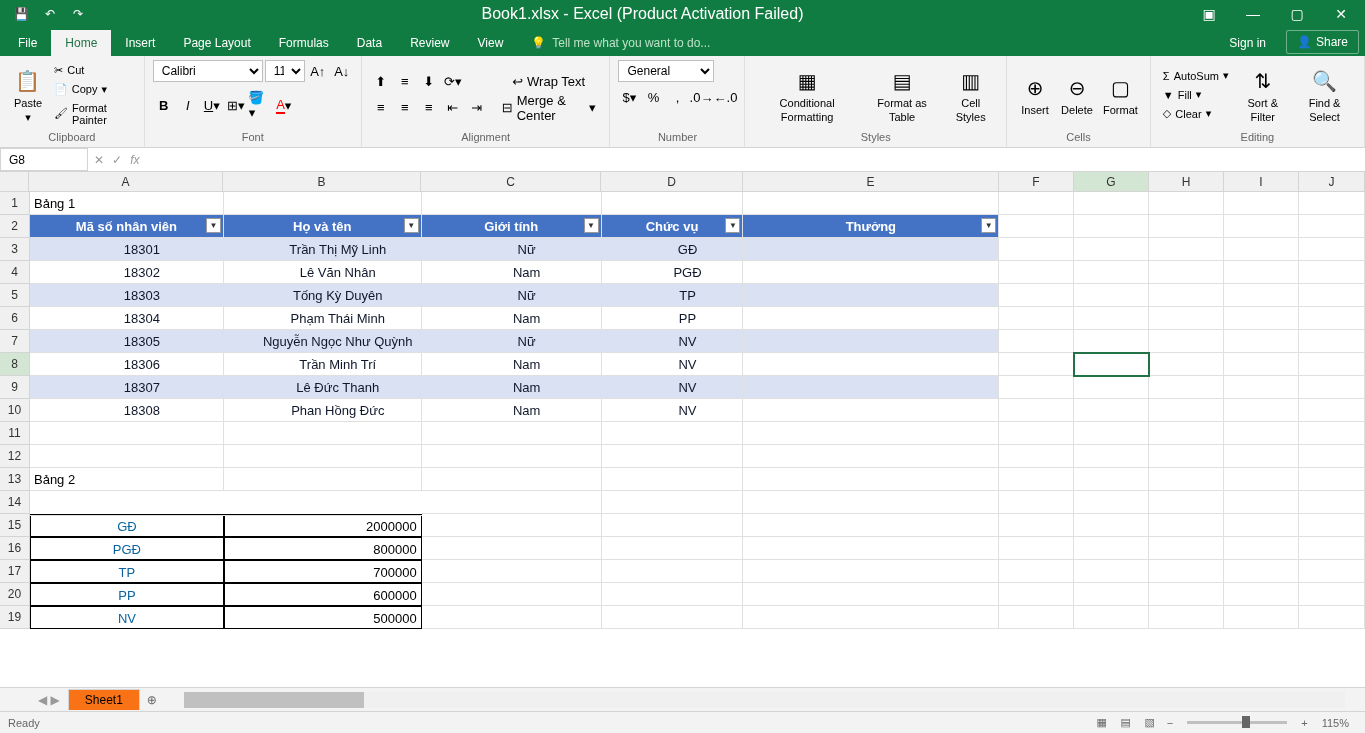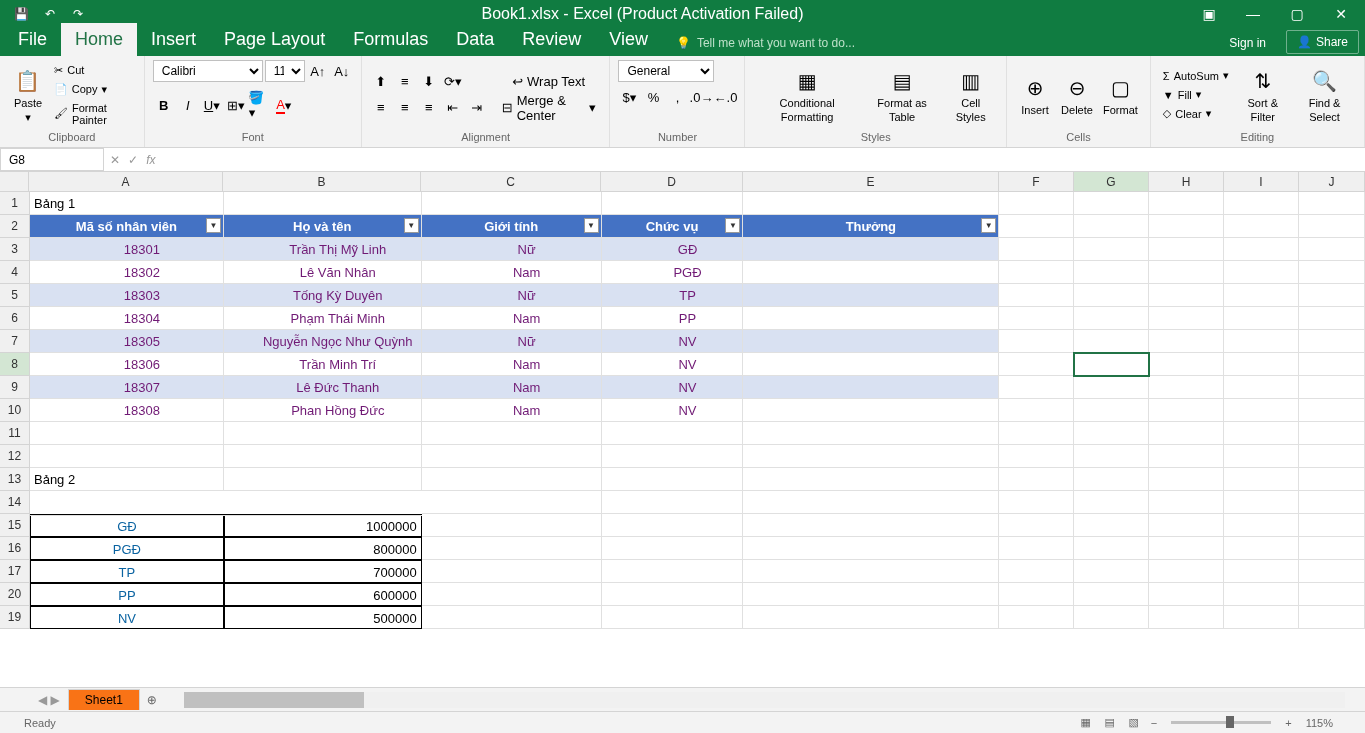--- a/index.html
+++ b/index.html
@@ -6,21 +6,21 @@
 body { background: #fff; overflow: hidden; font-size: 12px; }
 
 .title-bar { background: #107c41; color: #fff; height: 28px; display: flex; align-items: center; padding: 0 4px; }
 .title-bar .qat { display: flex; gap: 8px; padding: 0 8px; }
 .title-bar .qat-icon { width: 20px; height: 20px; display: flex; align-items: center; justify-content: center; cursor: pointer; }
 .title-bar .title { flex: 1; text-align: center; font-size: 16px; }
 .title-bar .win-controls { display: flex; gap: 4px; }
 .title-bar .win-btn { width: 40px; height: 28px; display: flex; align-items: center; justify-content: center; cursor: pointer; font-size: 14px; }
 
 .ribbon-tabs { background: #107c41; display: flex; color: #fff; height: 28px; align-items: flex-end; padding-left: 4px; }
-.ribbon-tab { padding: 6px 14px; cursor: pointer; font-size: 18px; }
+.ribbon-tab { padding: 6px 14px; cursor: pointer; font-size: 12px; }
 .ribbon-tab.active { background: #f3f3f3; color: #217346; }
 .ribbon-tab.file { background: #107c41; color: #fff; }
 .tell-me { padding: 6px 14px; color: #bde1c9; display: flex; align-items: center; gap: 6px; }
 .ribbon-spacer { flex: 1; }
 .sign-in { padding: 6px 14px; cursor: pointer; }
 .share { padding: 4px 10px; cursor: pointer; display: flex; align-items: center; gap: 4px; border: 1px solid rgba(255,255,255,0.4); border-radius: 2px; margin: 2px 6px; }
 
 .ribbon { background: #f3f3f3; border-bottom: 1px solid #d4d4d4; height: 92px; display: flex; }
 .ribbon-group { border-right: 1px solid #e0e0e0; padding: 4px 8px 2px; display: flex; flex-direction: column; }
 .ribbon-group-content { flex: 1; display: flex; align-items: center; gap: 2px; }
@@ -28,51 +28,51 @@
 .big-btn { display: flex; flex-direction: column; align-items: center; padding: 2px 4px; cursor: pointer; font-size: 11px; text-align: center; line-height: 1.2; }
 .big-btn .icon { width: 32px; height: 32px; display: flex; align-items: center; justify-content: center; font-size: 20px; }
 .small-row { display: flex; flex-direction: column; gap: 2px; }
 .small-btn { display: flex; align-items: center; gap: 4px; padding: 2px 4px; cursor: pointer; font-size: 11px; }
 .font-select { height: 22px; border: 1px solid #c0c0c0; font-size: 12px; padding: 0 4px; background: #fff; }
 .toolbar-row { display: flex; gap: 2px; align-items: center; }
 .tb-btn { width: 22px; height: 22px; display: flex; align-items: center; justify-content: center; cursor: pointer; font-size: 13px; }
 .tb-btn.wide { width: auto; padding: 0 6px; gap: 4px; }
 
 .formula-bar { height: 24px; display: flex; border-bottom: 1px solid #d4d4d4; background: #fff; }
-.name-box { width: 104px; border: 1px solid #d4d4d4; padding: 2px 8px; font-size: 12px; display: flex; align-items: center; }
+.name-box { width: 88px; border: 1px solid #d4d4d4; padding: 2px 8px; font-size: 12px; display: flex; align-items: center; }
 .fb-btns { display: flex; padding: 0 6px; gap: 8px; align-items: center; color: #999; }
 .fx-input { flex: 1; border: none; padding: 2px 8px; font-size: 12px; outline: none; }
 
 .grid-area { position: relative; height: calc(100vh - 28px - 28px - 92px - 24px - 24px - 22px); overflow: hidden; }
 .col-headers { display: flex; height: 20px; background: #f0f0f0; border-bottom: 1px solid #d4d4d4; }
 .corner { width: 30px; border-right: 1px solid #d4d4d4; background: #f0f0f0; }
 .col-h { border-right: 1px solid #d4d4d4; text-align: center; font-size: 12px; color: #333; line-height: 20px; }
 .col-h.sel { background: #d3e6d3; }
 .rows { overflow-y: auto; height: calc(100% - 20px); }
 .row { display: flex; height: 23px; }
 .row-h { width: 30px; text-align: center; font-size: 12px; color: #333; background: #f0f0f0; border-right: 1px solid #d4d4d4; border-bottom: 1px solid #d4d4d4; line-height: 23px; }
 .row-h.sel { background: #d3e6d3; }
 .cell { border-right: 1px solid #e0e0e0; border-bottom: 1px solid #e0e0e0; padding: 0 4px; font-size: 13px; line-height: 23px; overflow: hidden; white-space: nowrap; }
 .cell.selected { outline: 2px solid #217346; outline-offset: -1px; z-index: 2; position: relative; }
 .cell.table-header { background: #4472C4; color: #fff; font-weight: bold; text-align: center; position: relative; }
-.cell.table-data { color: #701a75; text-align: center; padding-left: 35px; }
+.cell.table-data { color: #0f172a; text-align: center; padding-left: 35px; }
 .cell.stripe { background: #d9e1f2; }
 .cell.gray-header { background: #808080; color: #fff; font-weight: bold; position: relative; margin-top: 24px; }
 .cell.t2val { text-align: right; border: 1px solid #000; }
 .cell.t2k { text-align: center; color: #0a63a1; border: 1px solid #000; }
 .filter-dd { position: absolute; right: 2px; top: 3px; width: 15px; height: 15px; background: #fff; border: 1px solid #999; font-size: 8px; color: #333; display: flex; align-items: center; justify-content: center; }
 
 .sheet-tabs { height: 24px; background: #f3f3f3; border-top: 1px solid #d4d4d4; display: flex; align-items: center; padding-left: 30px; }
 .sheet-nav { display: flex; gap: 2px; padding: 0 8px; color: #999; }
 .sheet-tab { padding: 3px 16px; background: #f97316; border: 1px solid #d4d4d4; border-bottom: none; font-size: 12px; cursor: pointer; }
 .sheet-add { width: 24px; height: 24px; display: flex; align-items: center; justify-content: center; cursor: pointer; color: #666; }
 .hscroll { flex: 1; margin: 0 20px; height: 16px; background: #f0f0f0; position: relative; }
 .hscroll-thumb { position: absolute; left: 0; width: 180px; height: 100%; background: #c0c0c0; }
 
-.status-bar { height: 22px; background: #f3f3f3; border-top: 1px solid #d4d4d4; display: flex; align-items: center; padding: 0 24px; font-size: 11px; color: #666; }
+.status-bar { height: 22px; background: #f3f3f3; border-top: 1px solid #d4d4d4; display: flex; align-items: center; padding: 0 8px; font-size: 11px; color: #666; }
 .status-spacer { flex: 1; }
 .view-btns { display: flex; gap: 2px; }
 .view-btn { width: 22px; height: 18px; border: 1px solid transparent; display: flex; align-items: center; justify-content: center; cursor: pointer; }
 .zoom-slider { width: 100px; height: 3px; background: #c0c0c0; margin: 0 8px; position: relative; }
 .zoom-thumb { position: absolute; width: 8px; height: 12px; background: #666; top: -5px; left: 55%; }
 
 .cw-A { width: 194px; } .cw-B { width: 198px; } .cw-C { width: 180px; } .cw-D { width: 142px; }
 .cw-E { width: 256px; } .cw-F { width: 75px; } .cw-G { width: 75px; } .cw-H { width: 75px; }
 .cw-I { width: 75px; } .cw-J { width: 66px; }
 </style>
@@ -469,21 +469,21 @@
         <div class="cell cw-E"></div>
         <div class="cell cw-F"></div>
         <div class="cell cw-G"></div>
         <div class="cell cw-H"></div>
         <div class="cell cw-I"></div>
         <div class="cell cw-J"></div>
       </div>
       <div class="row">
         <div class="row-h">15</div>
         <div class="cell cw-A t2k">GĐ</div>
-        <div class="cell cw-B t2val">1000000</div>
+        <div class="cell cw-B t2val">2000000</div>
         <div class="cell cw-C"></div>
         <div class="cell cw-D"></div>
         <div class="cell cw-E"></div>
         <div class="cell cw-F"></div>
         <div class="cell cw-G"></div>
         <div class="cell cw-H"></div>
         <div class="cell cw-I"></div>
         <div class="cell cw-J"></div>
       </div>
       <div class="row">

